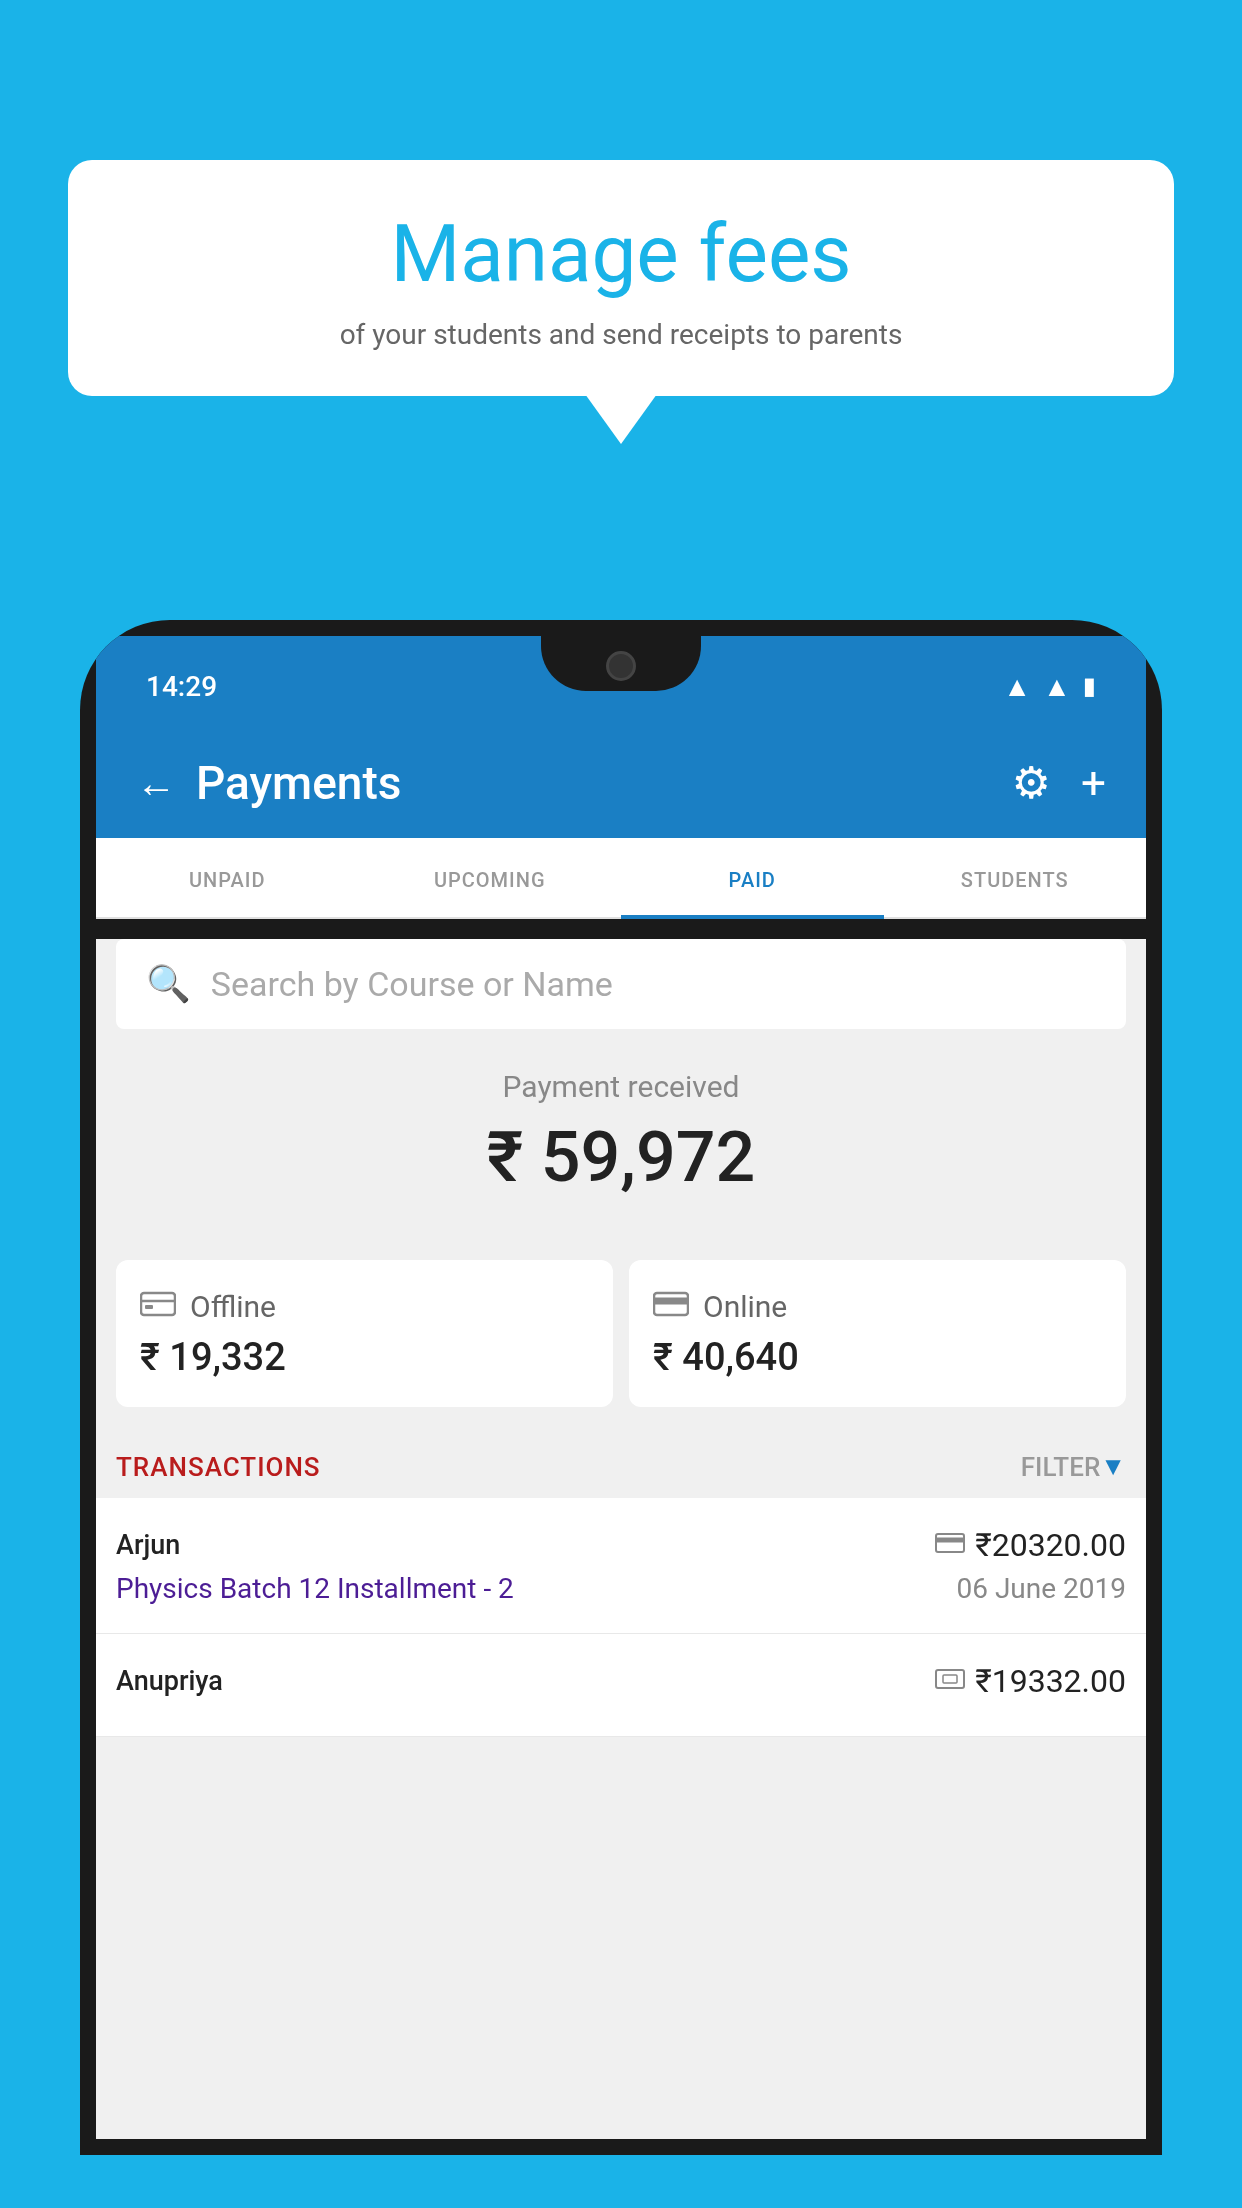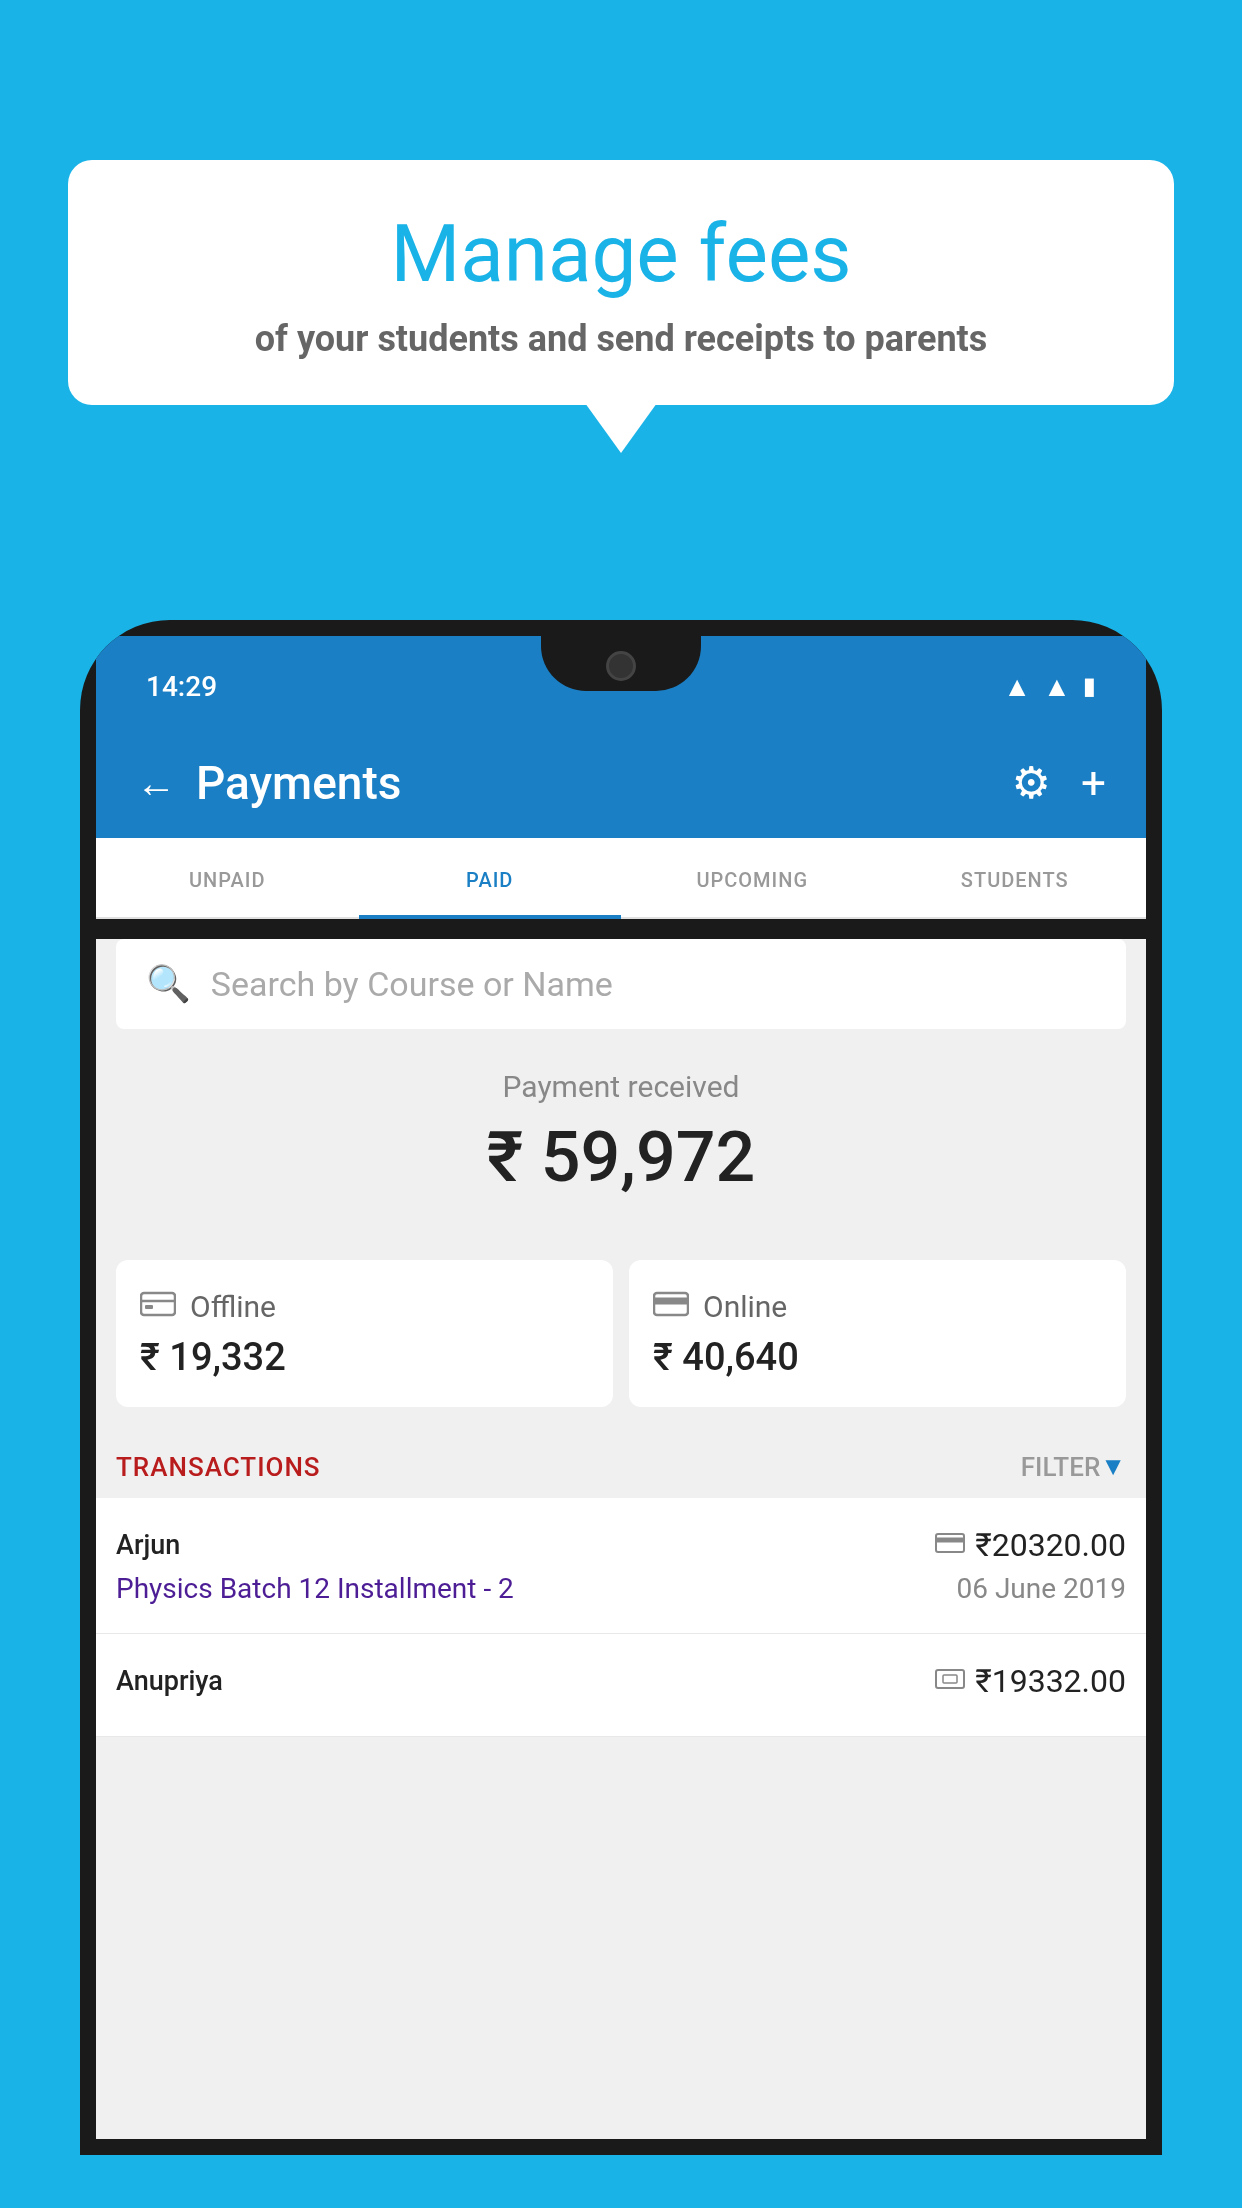--- a/index.html
+++ b/index.html
@@ -39,23 +39,23 @@
 
     .bubble-title {
       font-size: 80px;
       font-weight: 400;
       color: #1ab3e8;
       line-height: 1.1;
       margin-bottom: 20px;
     }
 
     .bubble-subtitle {
-      font-size: 36px;
+      font-size: 28px;
       color: #666;
-      font-weight: 700;
+      font-weight: 400;
     }
 
     
     .phone-wrapper {
       position: absolute;
       top: 620px;
       left: 80px;
       right: 80px;
       bottom: 0;
     }
@@ -379,22 +379,22 @@
         <span class="header-title">Payments</span>
       </div>
       <div class="header-right">
         <span class="gear-btn">⚙</span>
         <span class="plus-btn">+</span>
       </div>
     </div>
 
     <div class="tabs-container">
       <div class="tab">UNPAID</div>
+      <div class="tab">UPCOMING</div>
       <div class="tab active">PAID</div>
-      <div class="tab">UPCOMING</div>
       <div class="tab">STUDENTS</div>
     </div>
 
     <div class="phone-content">
 
       <div class="search-bar">
         <span class="search-icon-wrap">🔍</span>
         <span class="search-placeholder">Search by Course or Name</span>
       </div>
 

